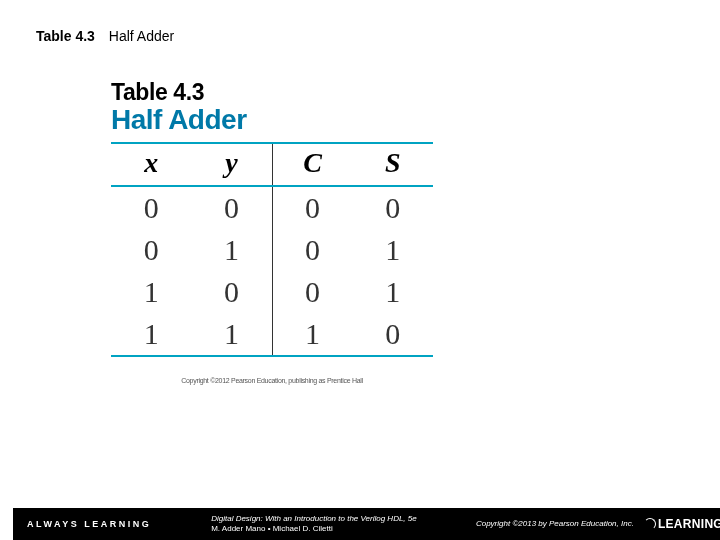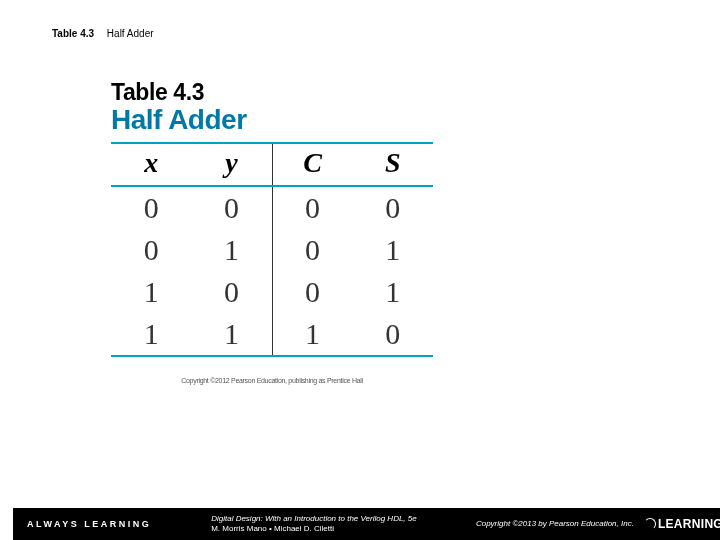--- a/index.html
+++ b/index.html
@@ -7,22 +7,22 @@
     width: 720px;
     height: 540px;
     background: #fff;
     font-family: Arial, Helvetica, sans-serif;
     position: relative;
     overflow: hidden;
   }
   .caption {
     position: absolute;
     top: 28px;
-    left: 52px;
-    font-size: 10px;
+    left: 36px;
+    font-size: 14px;
     color: #000;
   }
   .caption .tnum { font-weight: bold; }
   .caption .ttext { margin-left: 10px; }
 
   .figure {
     position: absolute;
     top: 79px;
     left: 111px;
     width: 322px;
@@ -178,21 +178,21 @@
     </tbody>
   </table>
 
   <div class="figcopy">Copyright ©2012 Pearson Education, publishing as Prentice Hall</div>
 </div>
 
 <div class="footer">
   <div class="block-al">ALWAYS LEARNING</div>
   <div class="credits">
     <div class="linetop">Digital Design: With an Introduction to the Verilog HDL, 5e</div>
-    <div>M. Morris Mano • Michael D. Ciletti</div>
+    <div>M. Adder Mano • Michael D. Ciletti</div>
   </div>
   <div class="copy">
     <div>Copyright ©2013 by Pearson Education, Inc.</div>
   </div>
   <div class="logo">
     <span class="arc"></span>
     <span class="pname">LEARNING</span>
   </div>
 </div>
 

